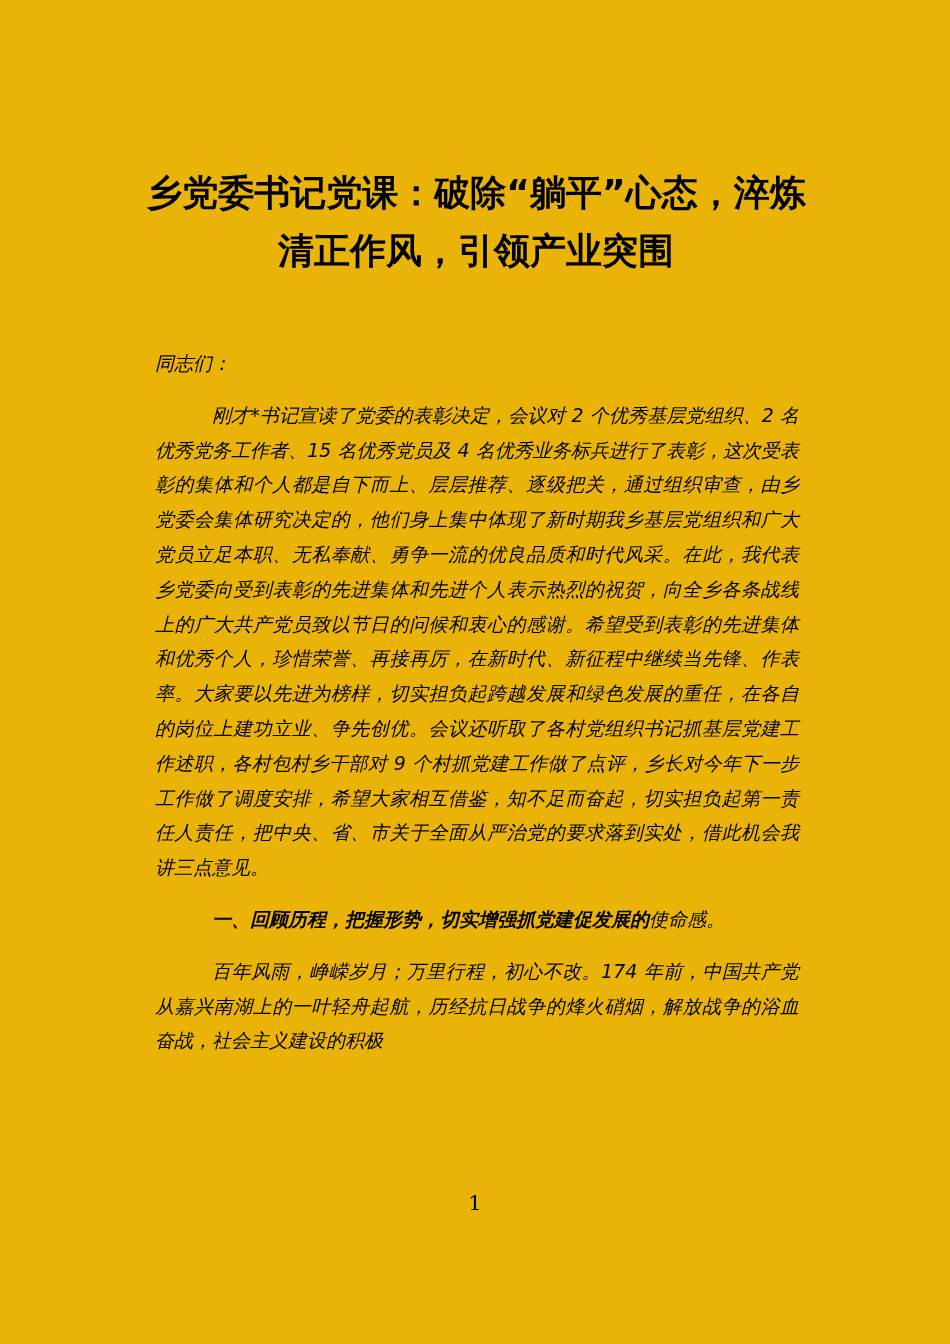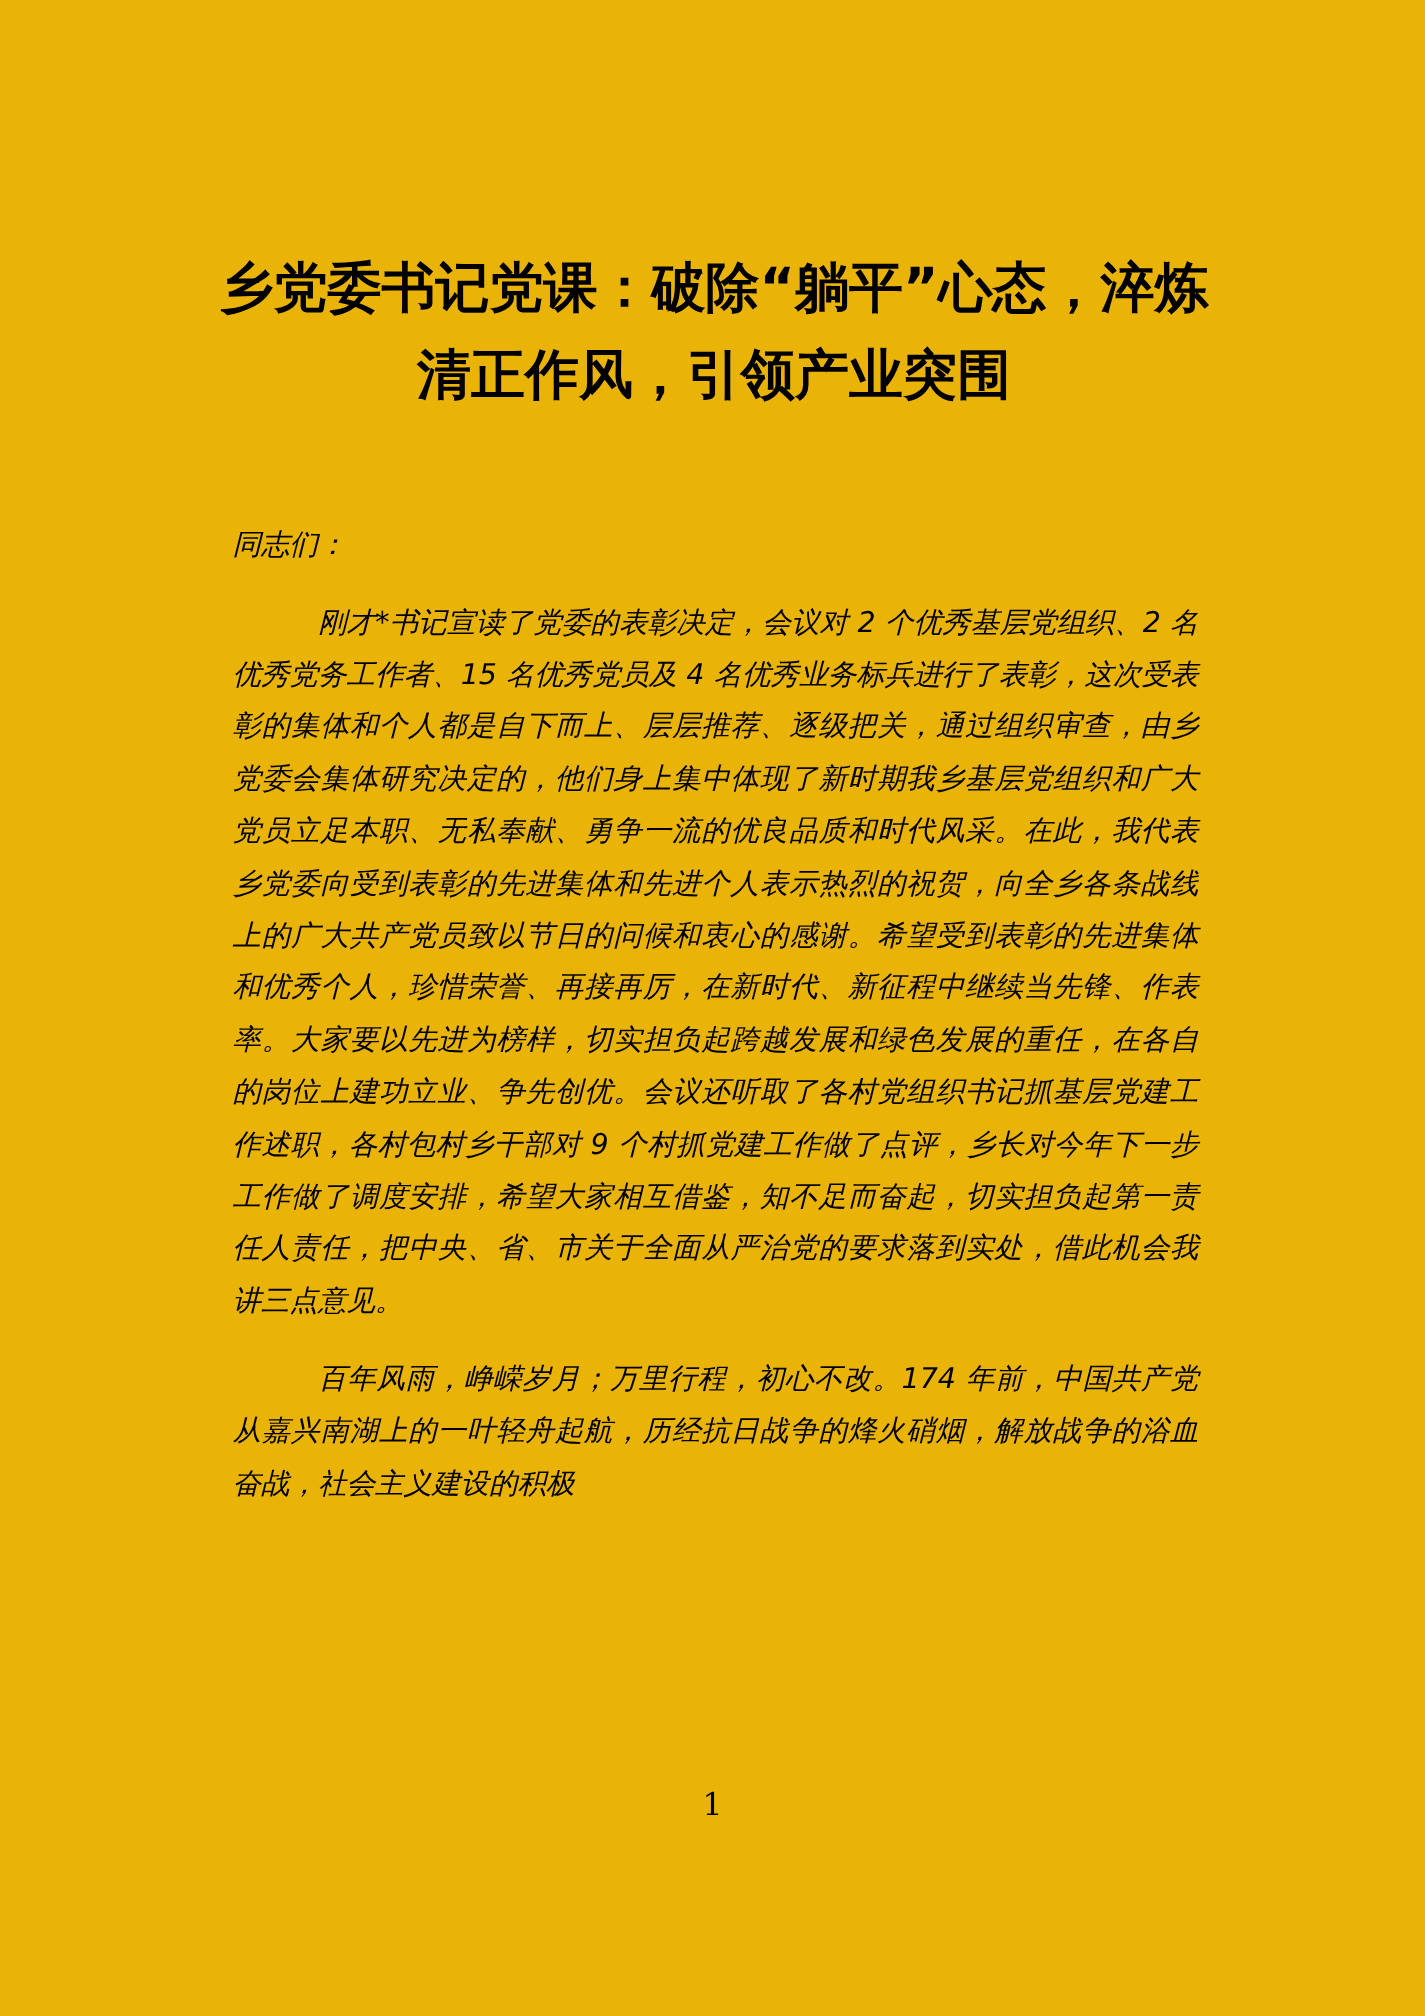--- a/index.html
+++ b/index.html
@@ -76,20 +76,23 @@
 <div class="page">
 
   <div class="doc-title" id="title-el">乡党委书记党课：破除“躺平”心态，淬炼清正作风，引领产业突围</div>
 
   <div class="body-block">
 
     <p class="para">同志们：</p>
 
     <p class="para indent">刚才*书记宣读了党委的表彰决定，会议对 2 个优秀基层党组织、2 名优秀党务工作者、15 名优秀党员及 4 名优秀业务标兵进行了表彰，这次受表彰的集体和个人都是自下而上、层层推荐、逐级把关，通过组织审查，由乡党委会集体研究决定的，他们身上集中体现了新时期我乡基层党组织和广大党员立足本职、无私奉献、勇争一流的优良品质和时代风采。在此，我代表乡党委向受到表彰的先进集体和先进个人表示热烈的祝贺，向全乡各条战线上的广大共产党员致以节日的问候和衷心的感谢。希望受到表彰的先进集体和优秀个人，珍惜荣誉、再接再厉，在新时代、新征程中继续当先锋、作表率。大家要以先进为榜样，切实担负起跨越发展和绿色发展的重任，在各自的岗位上建功立业、争先创优。会议还听取了各村党组织书记抓基层党建工作述职，各村包村乡干部对 9 个村抓党建工作做了点评，乡长对今年下一步工作做了调度安排，希望大家相互借鉴，知不足而奋起，切实担负起第一责任人责任，把中央、省、市关于全面从严治党的要求落到实处，借此机会我讲三点意见。</p>
 
+    <p class="para indent">
+      <span class="heading-run">一、回顾历程，把握形势，切实增强抓党建促发展的</span><span>使命感。</span>
+    </p>
 
     <p class="para indent">百年风雨，峥嵘岁月；万里行程，初心不改。174 年前，中国共产党从嘉兴南湖上的一叶轻舟起航，历经抗日战争的烽火硝烟，解放战争的浴血奋战，社会主义建设的积极</p>
 
   </div>
 
   <div class="page-number">1</div>
 
 </div>
 
 </body></html>

